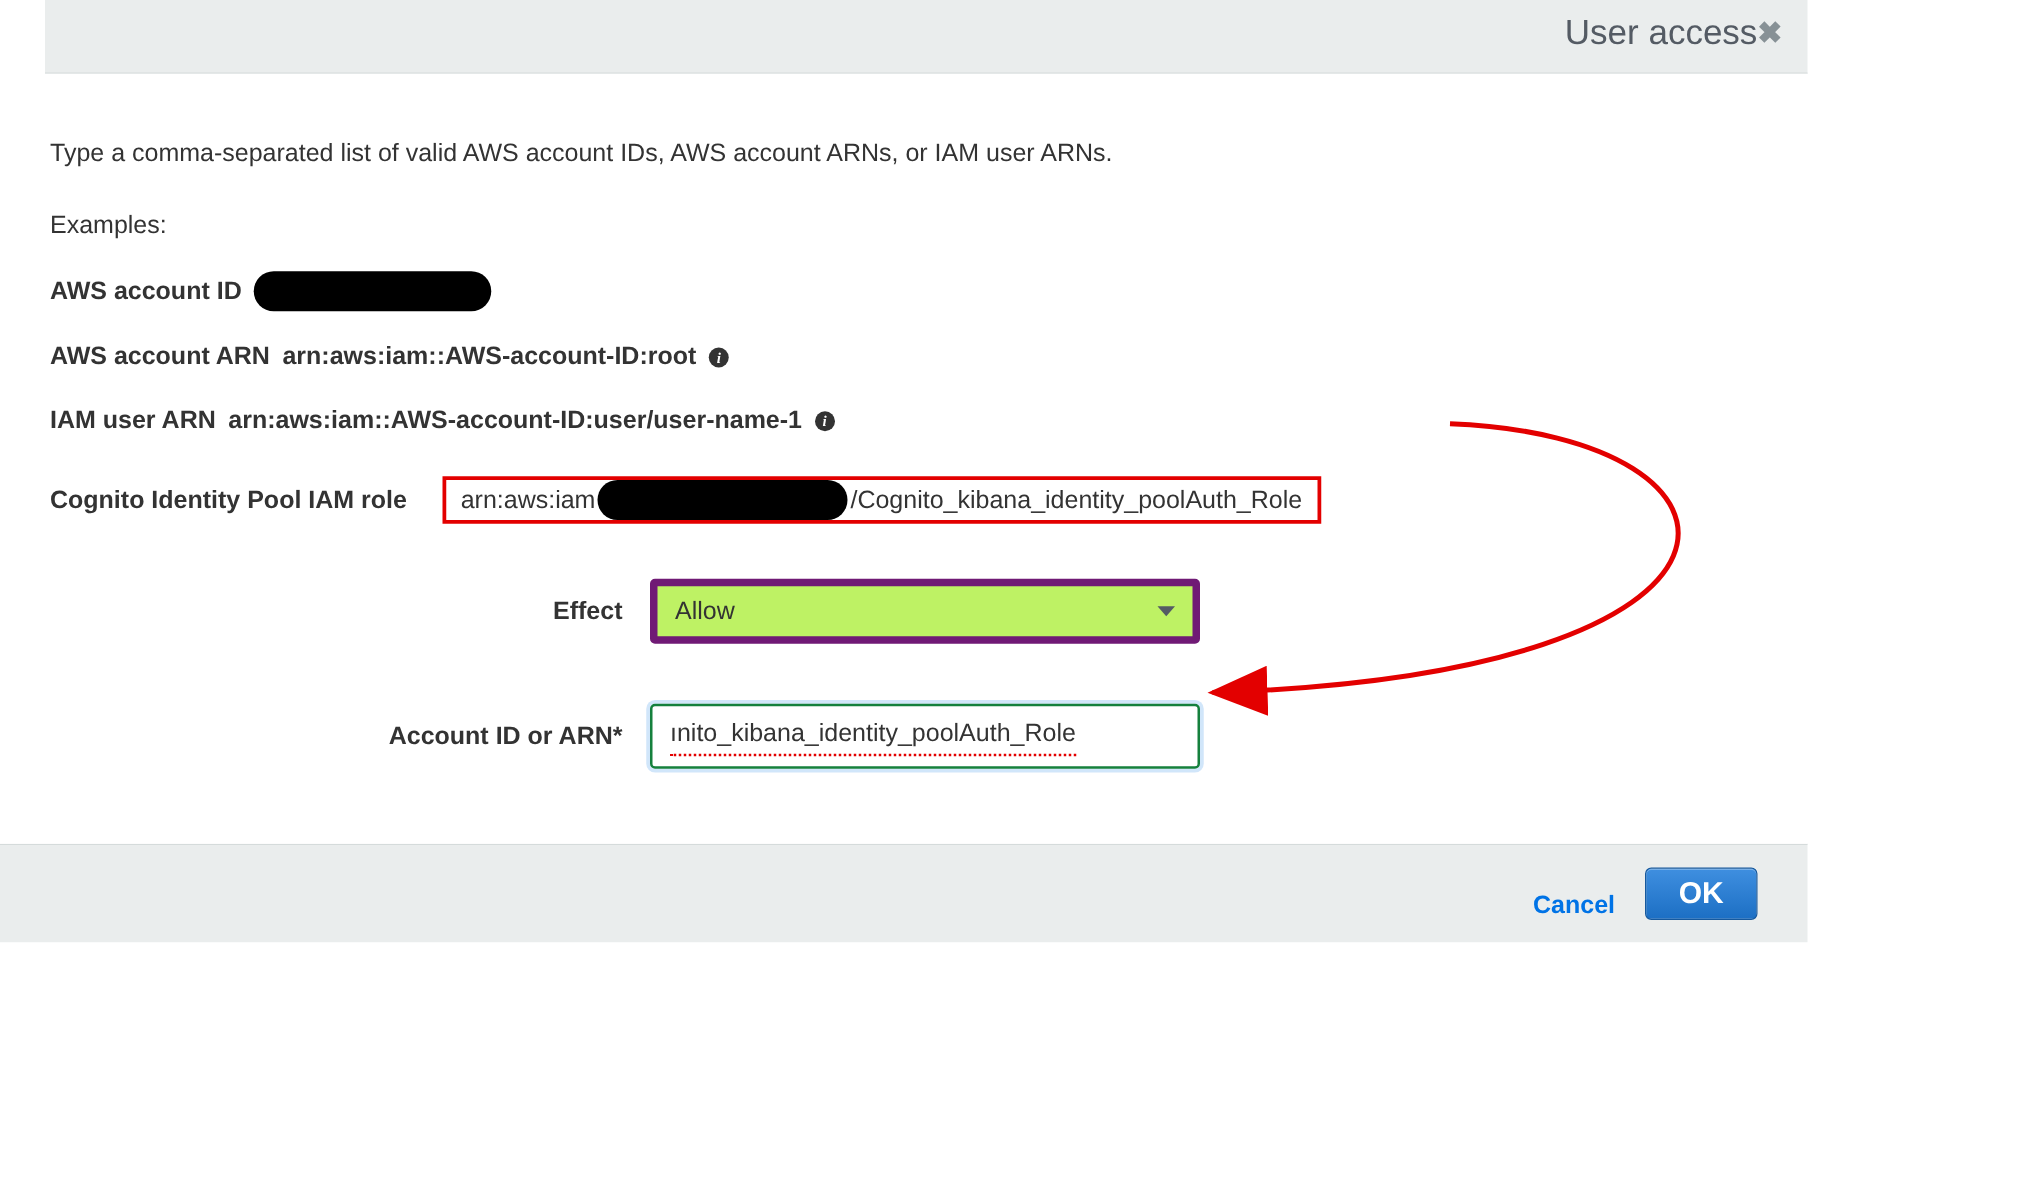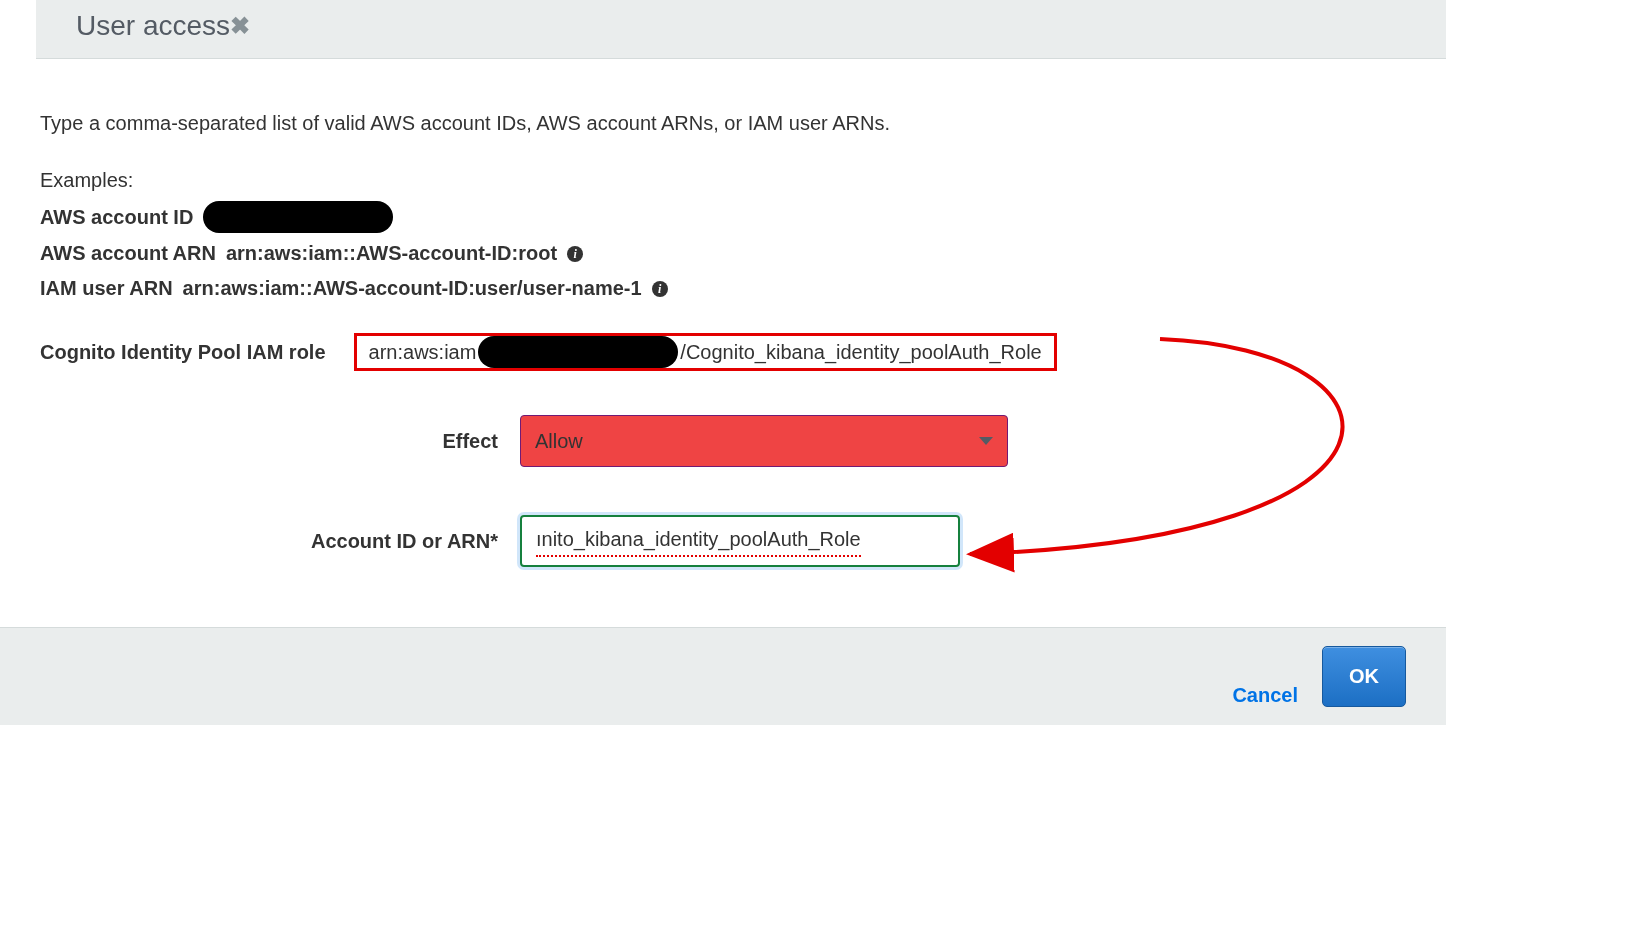--- a/index.html
+++ b/index.html
@@ -10,23 +10,23 @@
     color: #333;
   }
   .dialog {
     width: 1446px;
     margin: 0;
     background: #fff;
   }
   .dialog-header {
     background: #eaeded;
     border-bottom: 1px solid #d5dbdb;
-    padding: 10px 40px 16px 40px;
-    display: flex;
-    justify-content: flex-start;
+    padding: 10px 20px 16px 40px;
+    display: flex;
+    justify-content: flex-end;
     align-items: center;
     margin-left: 36px;
   }
   .dialog-title {
     font-size: 28px;
     font-weight: 400;
     color: #545b64;
     margin: 0;
   }
   .close-x {
@@ -38,21 +38,21 @@
   .dialog-body {
     background: #fff;
     padding: 50px 40px 60px 40px;
     font-size: 20px;
     line-height: 1.45;
     color: #333;
     position: relative;
   }
   .intro { margin: 0 0 28px 0; }
   .examples-label { margin: 0; }
-  .ex-row { margin: 6px 0; display: flex; align-items: center; gap: 10px; flex-wrap: wrap; font-size: 20px;}
+  .ex-row { margin: 22px 0; display: flex; align-items: center; gap: 10px; flex-wrap: wrap; font-size: 20px;}
   .ex-label { font-weight: 700; }
   .ex-value { font-weight: 700; }
   .redact {
     display: inline-block;
     background: #000;
     border-radius: 22px;
     height: 32px;
     vertical-align: middle;
   }
   .redact-lg { width: 190px; }
@@ -96,25 +96,25 @@
     margin-top: 44px;
   }
   .form-label {
     width: 480px;
     text-align: right;
     padding-right: 22px;
     font-weight: 700;
     font-size: 20px;
   }
   .select-box {
-    width: 488px;
+    width: 440px;
     height: 52px;
-    border: 1px solid #701a75;
+    border: 6px solid #701a75;
     border-radius: 4px;
-    background: #ef4444;
+    background: #bef264;
     padding: 0 14px;
     display: flex;
     align-items: center;
     justify-content: space-between;
     font-size: 20px;
     cursor: pointer;
   }
   .caret-down {
     width: 0; height: 0;
     border-left: 7px solid transparent;
@@ -151,23 +151,23 @@
   .btn-cancel {
     color: #0073e6;
     font-size: 20px;
     font-weight: 700;
     cursor: pointer;
   }
   .btn-ok {
     background: linear-gradient(#3f8fe0,#1c6fc4);
     border: 1px solid #16599e;
     color: #fff;
-    font-size: 20px;
-    font-weight: 700;
-    padding: 18px 26px;
+    font-size: 24px;
+    font-weight: 700;
+    padding: 6px 26px;
     border-radius: 5px;
     cursor: pointer;
     box-shadow: inset 0 1px 0 rgba(255,255,255,0.3);
   }
   
   .anno-svg {
     position: absolute;
     top: 0; left: 0;
     pointer-events: none;
   }

